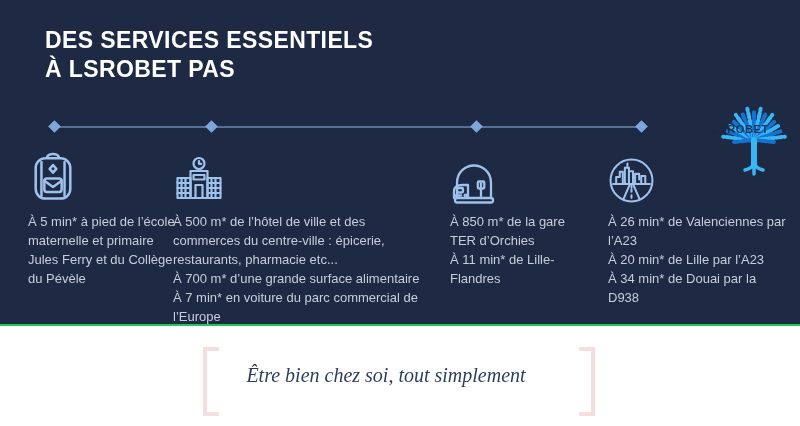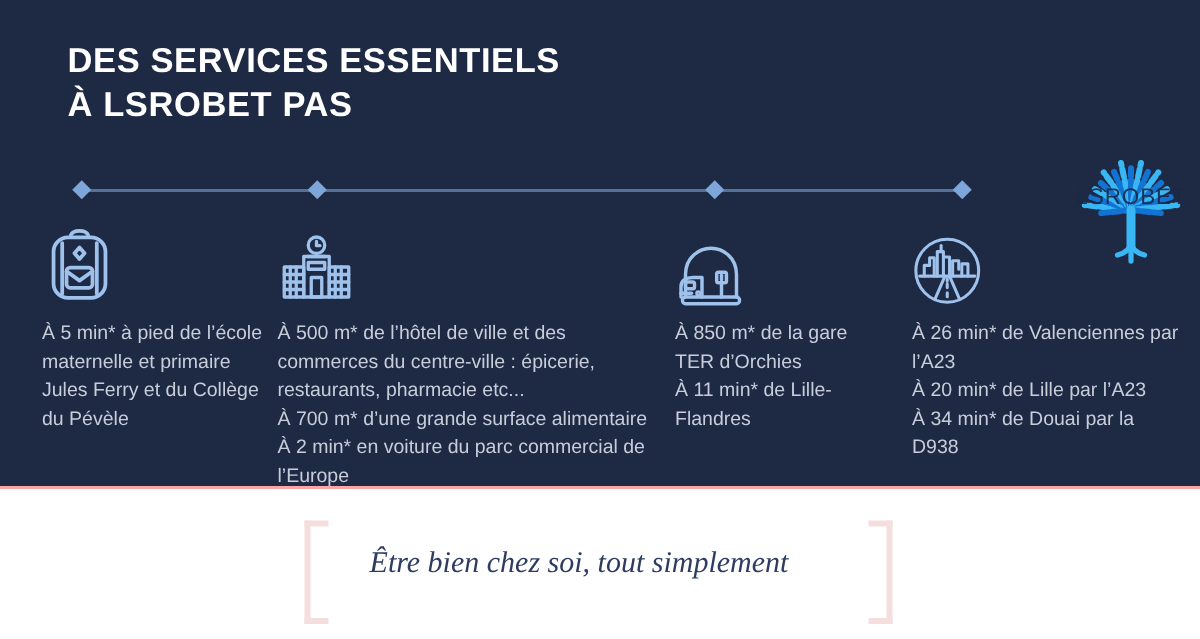--- a/index.html
+++ b/index.html
@@ -13,43 +13,43 @@
     --bracket-color:#f5dede;
     --logo-light-blue:#39b7f4;
     --logo-dark-blue:#1273d2;
     --logo-text-color:#1b2846;
   }
   *{box-sizing:border-box}
   body{margin:0;background:#fff}
   .page{position:relative;width:800px;height:426px;background:#ffffff;overflow:hidden;
         font-family:"Liberation Sans",sans-serif}
   .hero{position:absolute;left:0;top:0;width:800px;height:326px;
-        background:var(--background-dark);border-bottom:2px solid #fca5a5}
+        background:var(--background-dark);border-bottom:2px solid #22c55e}
   .title{position:absolute;left:45px;top:26px;color:var(--title-color);
          font-size:23px;font-weight:700;line-height:29px;letter-spacing:.4px;white-space:nowrap}
   .timeline-line{position:absolute;left:54px;top:126px;width:589px;height:2px;
                  background:var(--timeline-line-color)}
   .marker{position:absolute;top:122px;width:9px;height:9px;
           background:var(--timeline-diamond-color);transform:rotate(45deg)}
   .m1{left:50px}.m2{left:207px}.m3{left:472px}.m4{left:637px}
   .col{position:absolute;top:148px;color:var(--body-text-color);font-size:13px;line-height:19px}
   .c1{left:28px;width:152px}
-  .c2{left:185px;width:252px}
+  .c2{left:173px;width:252px}
   .c3{left:450px;width:138px}
   .c4{left:608px;width:182px}
   .icon-row{height:56px;display:flex;align-items:flex-end}
   .icon-row svg{stroke:var(--icon-color);fill:none;stroke-linecap:round;stroke-linejoin:round}
   .txt{margin-top:8px}
   .seg{display:block}
   .logo{position:absolute;left:712px;top:100px;width:84px;height:82px}
   .logo .leaf-l{stroke:var(--logo-light-blue)}
   .logo .leaf-d{stroke:var(--logo-dark-blue)}
   .logo .trunk{stroke:var(--logo-light-blue)}
-  .logo-text{position:absolute;left:0;right:0;top:23px;text-align:center;font-size:15px;
-             font-weight:400;color:var(--logo-text-color);letter-spacing:.6px;opacity:.9}
+  .logo-text{position:absolute;left:0;right:0;top:23px;font-size:11px;
+             font-weight:700;color:var(--logo-text-color);letter-spacing:.6px;opacity:.9}
   .quote-text{position:absolute;left:216px;top:364px;width:340px;text-align:center;
               font-family:"Liberation Serif",serif;font-style:italic;font-size:20px;
               color:var(--quote-text-color)}
   .bracket{position:absolute;top:347px;width:16px;height:69px}
   .bracket-left{left:203px;border-left:4px solid var(--bracket-color);
                 border-top:4px solid var(--bracket-color);border-bottom:4px solid var(--bracket-color)}
   .bracket-right{left:579px;border-right:4px solid var(--bracket-color);
                  border-top:4px solid var(--bracket-color);border-bottom:4px solid var(--bracket-color)}
 </style>
 </head>
@@ -98,21 +98,21 @@
           <rect x="21.5" y="29" width="7" height="13"></rect>
           <rect x="3.5" y="22" width="13" height="20"></rect>
           <rect x="33.5" y="22" width="13" height="20"></rect>
           <path d="M7.5 22 v20 M11.5 22 v20 M37.5 22 v20 M41.5 22 v20"></path>
           <path d="M3.5 27 h13 M3.5 32 h13 M3.5 37 h13 M33.5 27 h13 M33.5 32 h13 M33.5 37 h13"></path>
         </svg>
       </div>
       <div class="txt">
         <span class="seg">À 500 m* de l’hôtel de ville et des commerces du centre-ville : épicerie, restaurants, pharmacie etc...</span>
         <span class="seg">À 700 m* d’une grande surface alimentaire</span>
-        <span class="seg">À 2 min* en voiture du parc commercial de l’Europe</span>
+        <span class="seg">À 7 min* en voiture du parc commercial de l’Europe</span>
       </div>
     </div>
 
     <div class="col c3">
       <div class="icon-row">
         <svg width="46" height="42" viewBox="0 0 46 42" stroke-width="2.3">
           <path d="M7 36 V21 C7 9.5 16 3.5 24 3.5 C32 3.5 41 9.5 41 21 V36"></path>
           <rect x="5" y="36" width="38" height="4.5" rx="2"></rect>
           <path d="M4 36 v-7 c0 -4 3.5 -6 8 -6 h6 v13"></path>
           <rect x="7" y="26" width="6" height="4.5" rx="1.2"></rect>

